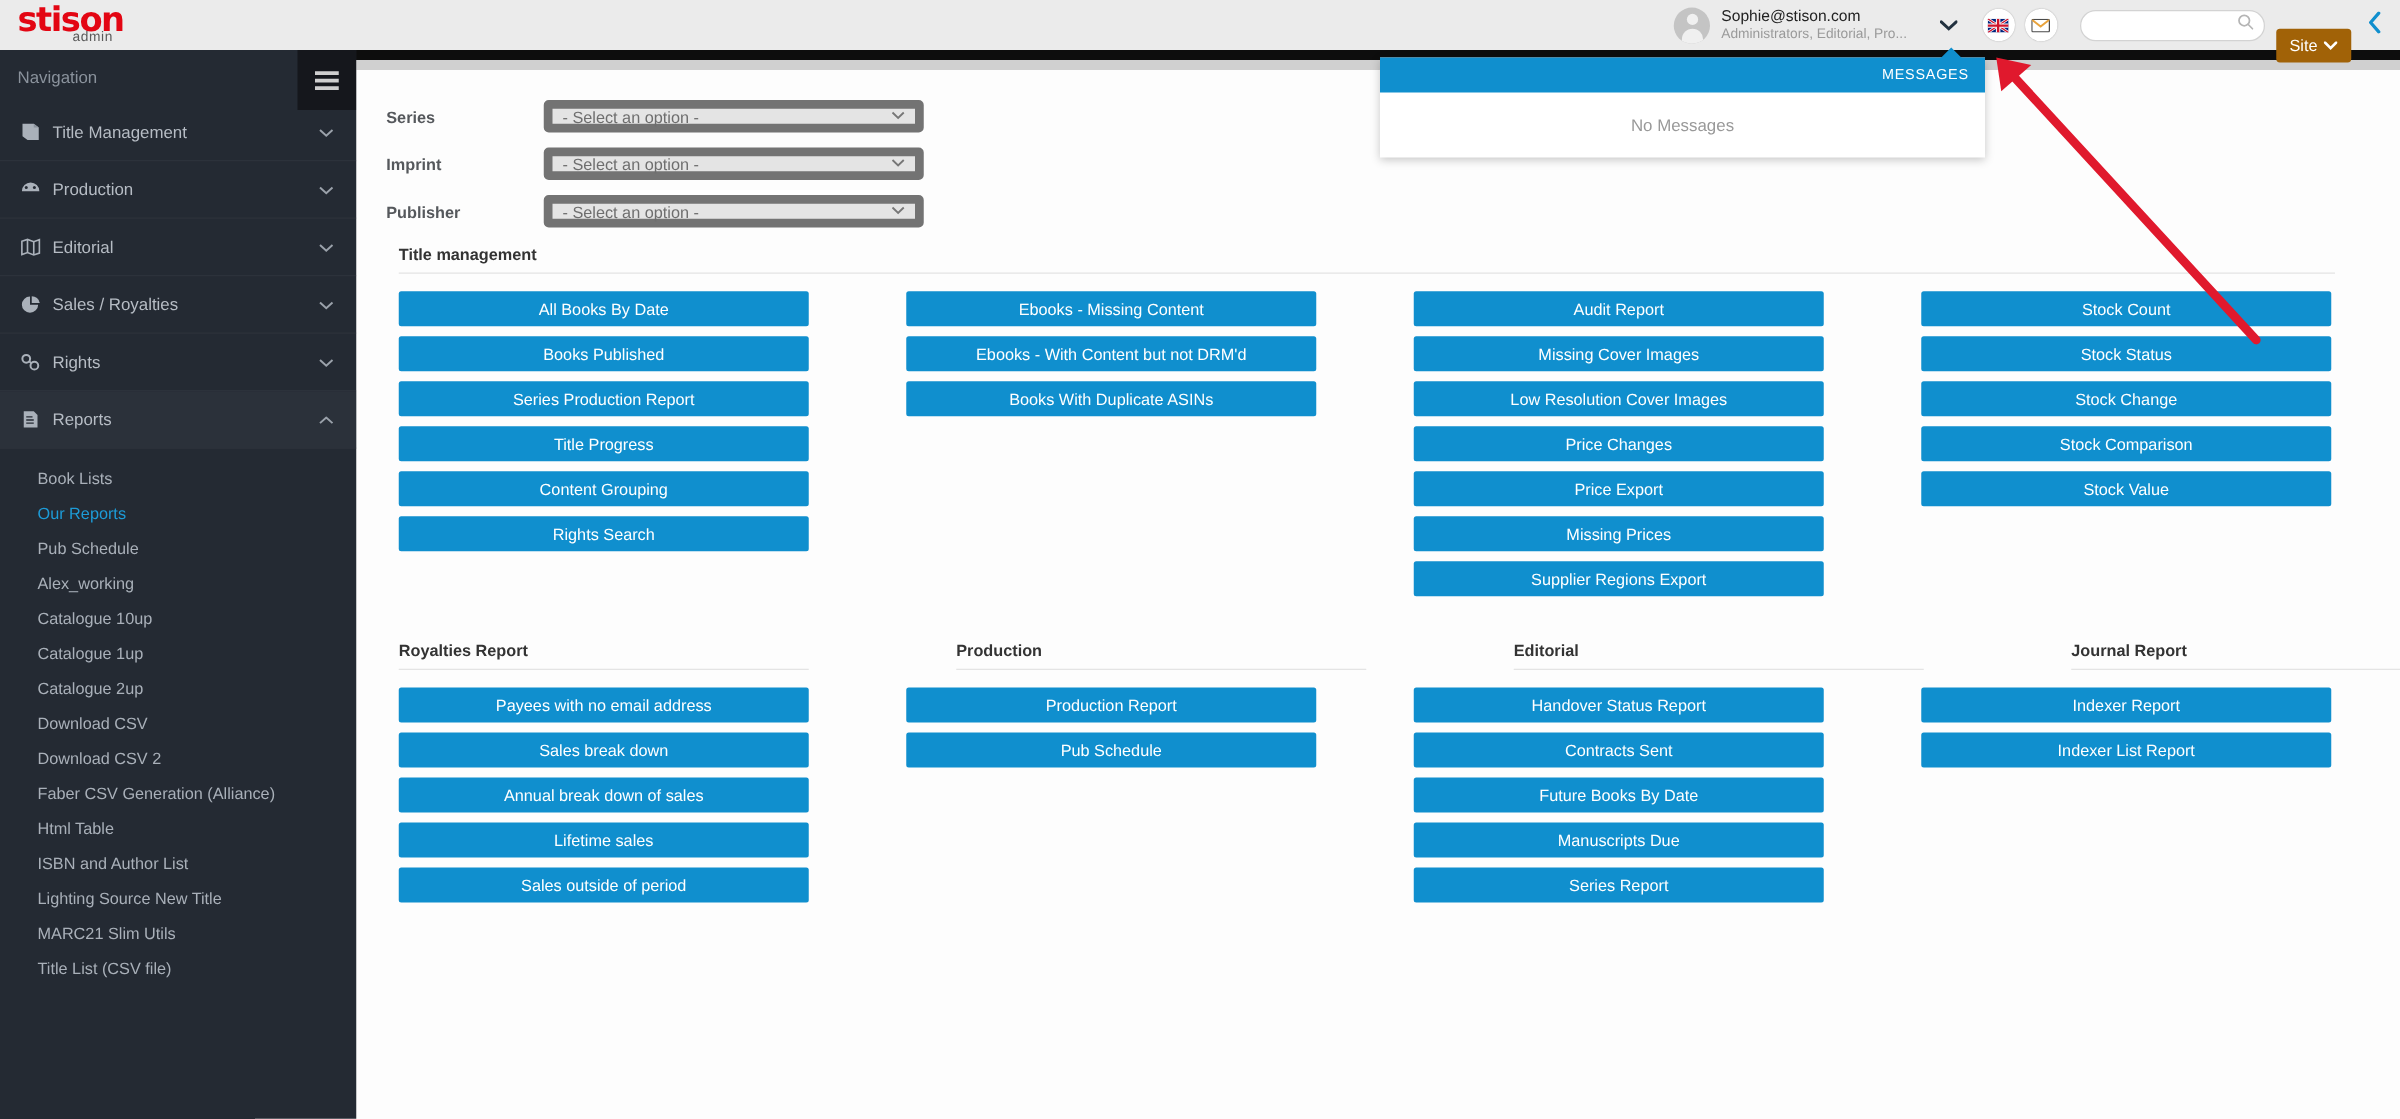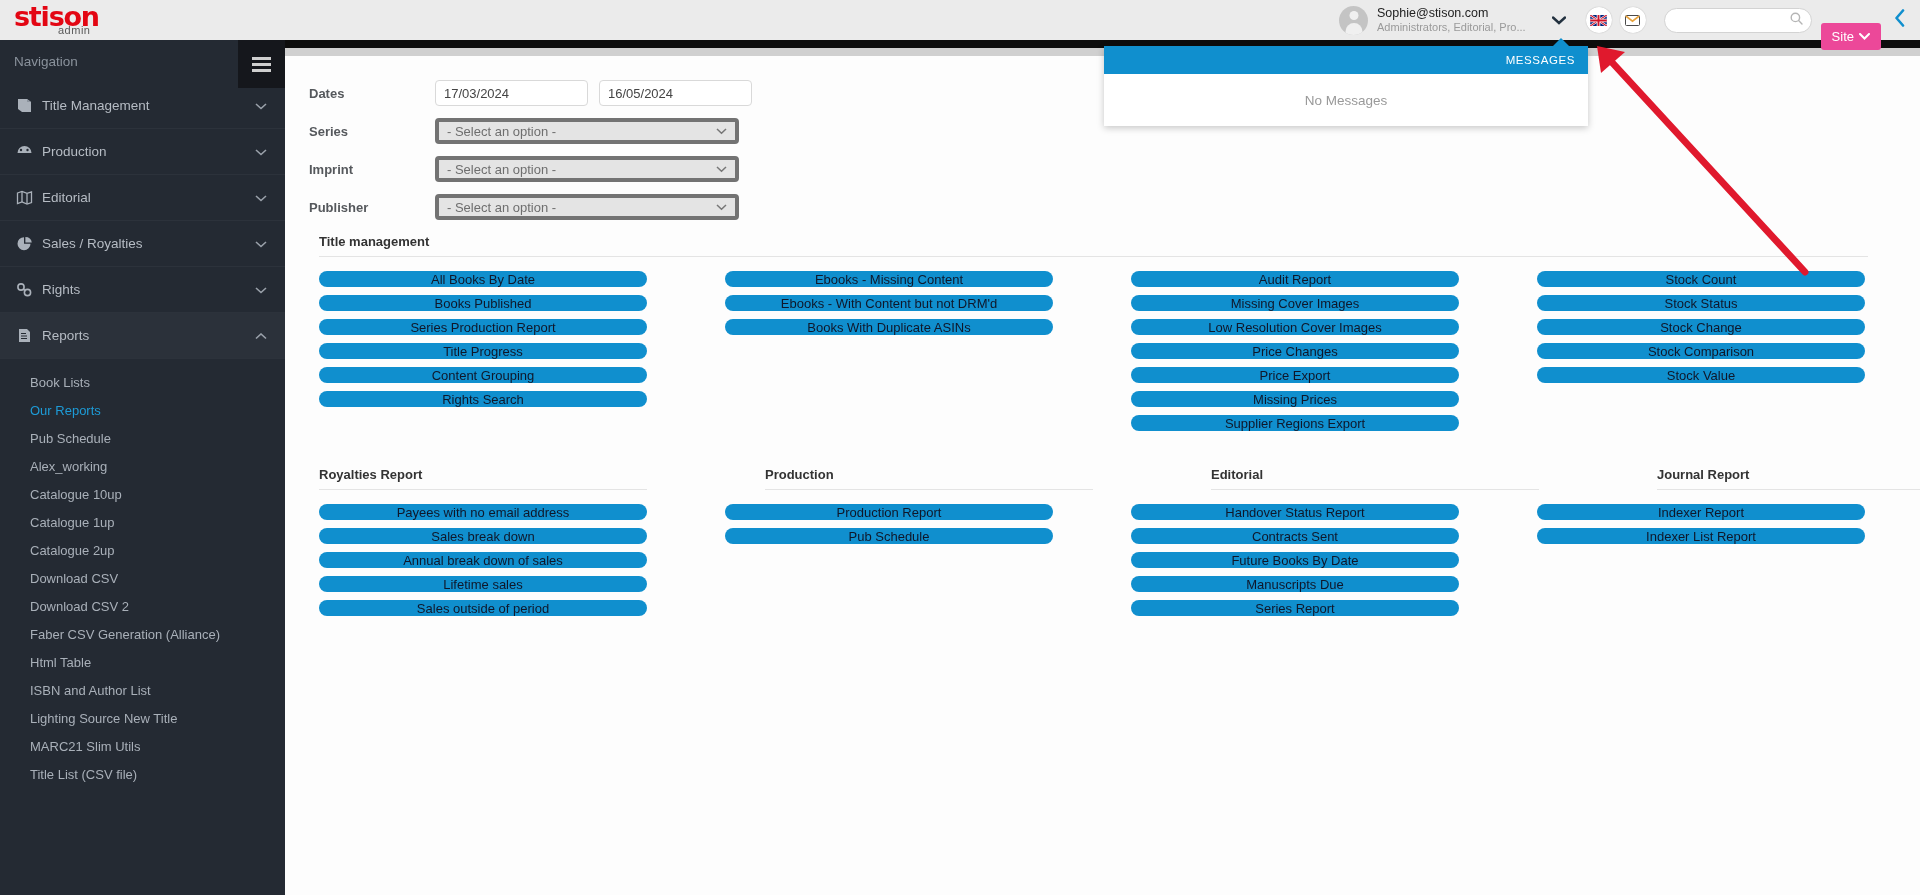--- a/index.html
+++ b/index.html
@@ -86,21 +86,21 @@
   }
   #search-input {
     border: 0; outline: 0; flex: 1 1 auto;
     font-size: 12px; color: #333; background: transparent;
     font-family: "Liberation Sans", sans-serif;
     min-width: 0;
   }
   .mag { color:#b5b5b5; }
   #site-btn {
     margin-left: 9px; height: 27px;
-    background: #ec4899; color: #fff;
+    background: #a16207; color: #fff;
     border: 0; border-radius: 3px;
     font-size: 13px; padding: 0 11px;
     display: flex; align-items: center; gap: 5px;
     cursor: pointer;
     font-family: "Liberation Sans", sans-serif;
     margin-top: 32px;
   }
   #collapse-chev {
     margin: 0 14px 0 13px; color: #108fce;
     font-size: 17px; font-weight: bold; cursor: pointer;
@@ -180,21 +180,21 @@
   .date-in {
     width: 153px; height: 26px;
     border: 1px solid #d9d9d9; border-radius: 4px;
     background: #fff; font-size: 13px; color: #444;
     padding: 0 8px; outline: none;
     font-family: "Liberation Sans", sans-serif;
   }
   .date-in + .date-in { margin-left: 11px; }
   .sel-in {
     width: 304px; height: 26px;
-    border: 4px solid #737373; border-radius: 4px;
+    border: 7px solid #737373; border-radius: 4px;
     background: #e4e4e4; color: #6e6e6e; font-size: 13px;
     padding: 0 8px; outline: none;
     display: flex; align-items: center; justify-content: space-between;
     cursor: pointer;
   }
   .sel-in .cd { font-size: 11px; color: #777; }
 
   .sec-title {
     font-size: 13px; font-weight: bold; color: #333;
     margin: 14px 0 0 14px;
@@ -202,23 +202,23 @@
   .sec-rule { height:1px; background:#e4e4e4; margin: 7px 14px 0 14px; }
 
   .btn-grid {
     display: grid;
     grid-template-columns: repeat(4, 328px);
     column-gap: 78px;
     margin: 14px 0 0 14px;
   }
   .btn-col { display: flex; flex-direction: column; gap: 8px; }
   .rep-btn {
-    height: 16px; width: 100%;
-    background: #108fce; color: #0f172a;
-    border: 0; border-radius: 12px;
+    height: 28px; width: 100%;
+    background: #108fce; color: #ffffff;
+    border: 0; border-radius: 2px;
     font-size: 13px; cursor: pointer;
     font-family: "Liberation Sans", sans-serif;
     display: flex; align-items: center; justify-content: center;
   }
 
   .group-head-row {
     display: grid;
     grid-template-columns: repeat(4, 328px);
     column-gap: 118px;
     margin: 36px 0 0 14px;
@@ -441,25 +441,20 @@
     <div class="sub-item">ISBN and Author List</div>
     <div class="sub-item">Lighting Source New Title</div>
     <div class="sub-item">MARC21 Slim Utils</div>
     <div class="sub-item">Title List (CSV file)</div>
   </div>
 </div>
 
 <div id="main">
   <div id="content-inner">
 
-    <div class="form-row">
-      <div class="lab">Dates</div>
-      <input class="date-in" type="text" value="17/03/2024" style="">
-      <input class="date-in" type="text" value="16/05/2024" style="">
-    </div>
 
     <div class="form-row">
       <div class="lab">Series</div>
       <div class="sel-in">
         <span>- Select an option -</span>
         <span class="cd">
           <svg width="11" height="7" viewBox="0 0 11 7">
               <path d="M1 1 L5.5 5.3 L10 1" stroke="#777" stroke-width="1.5" fill="none"></path>
             </svg>
         </span>

